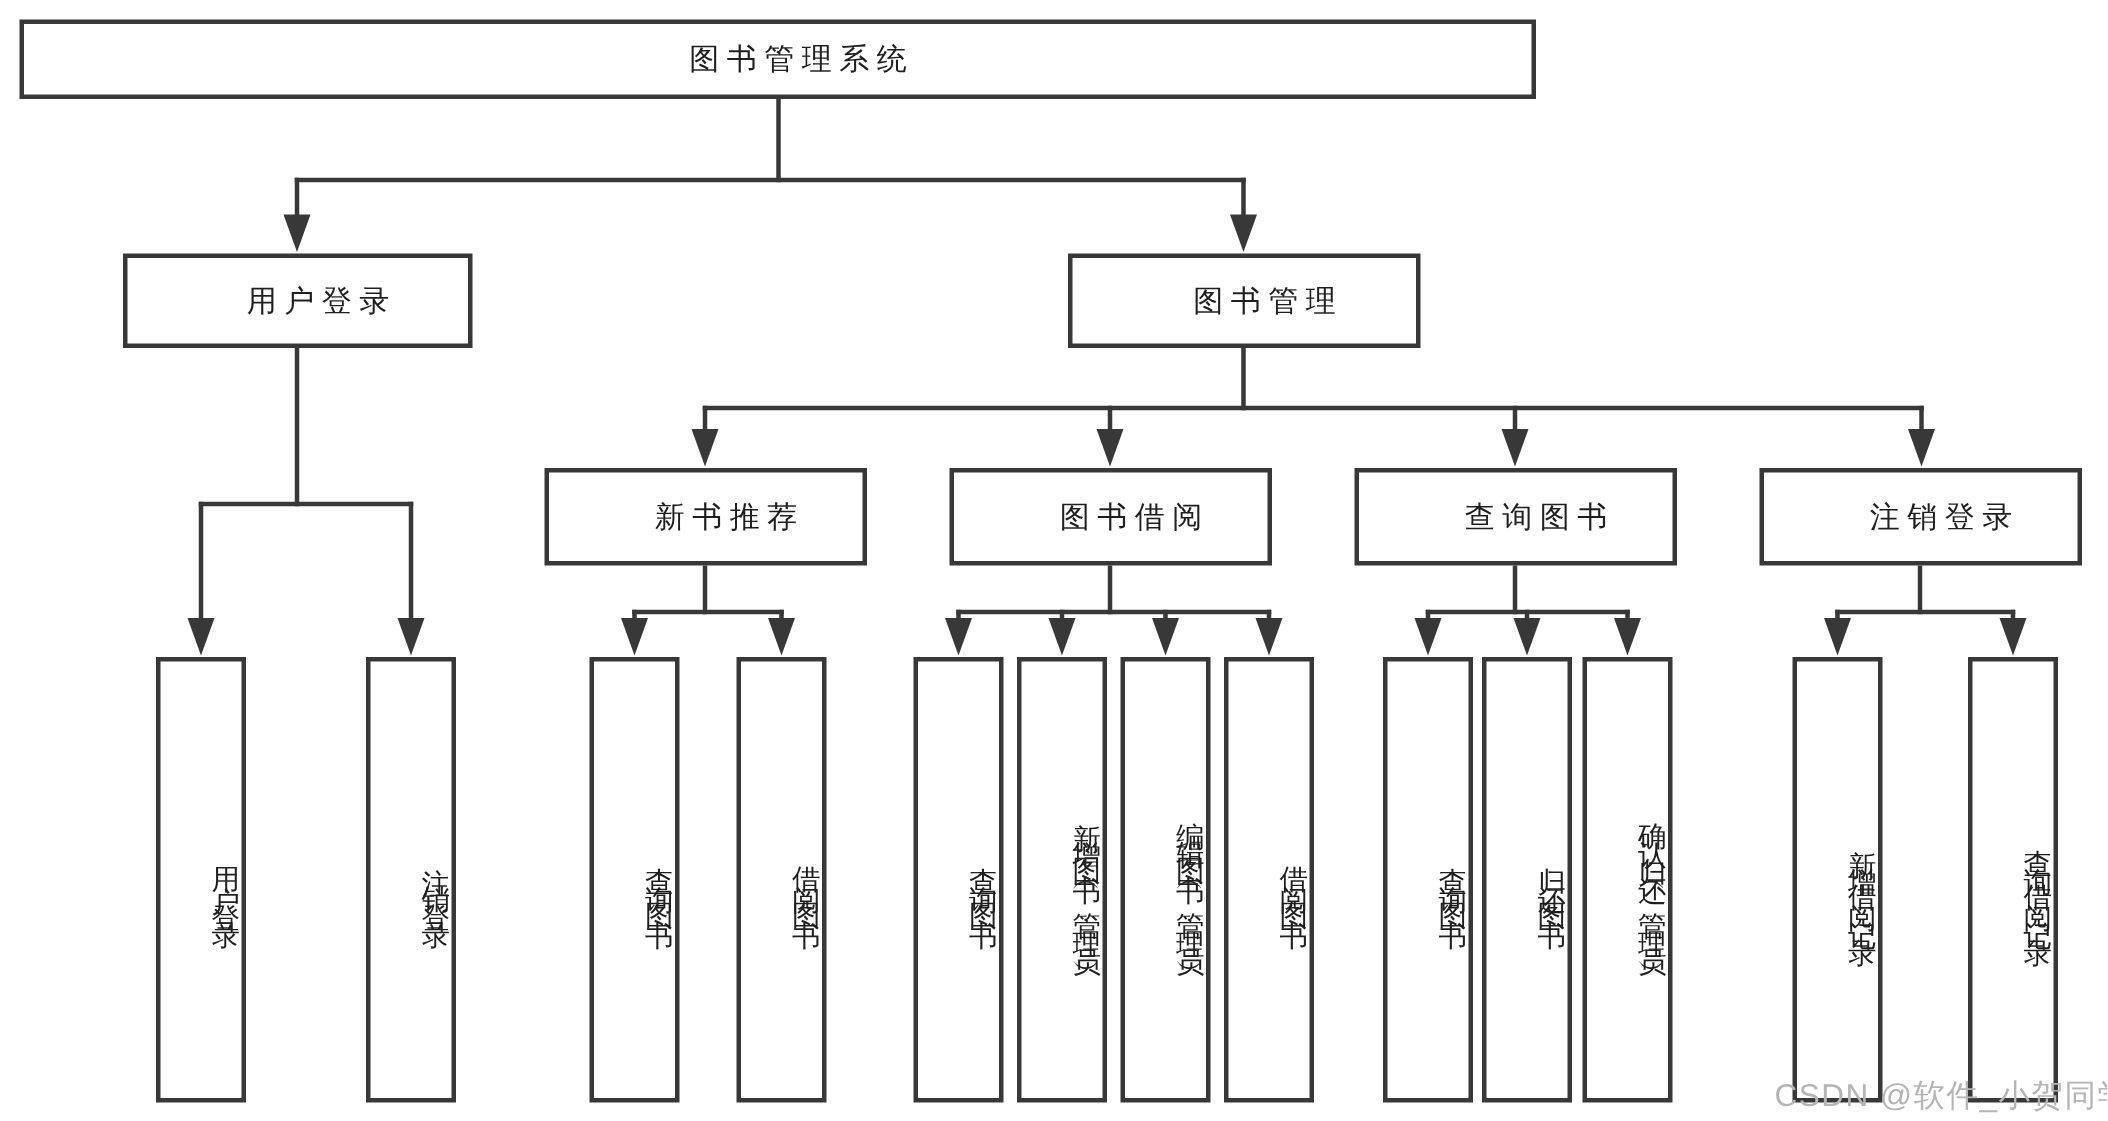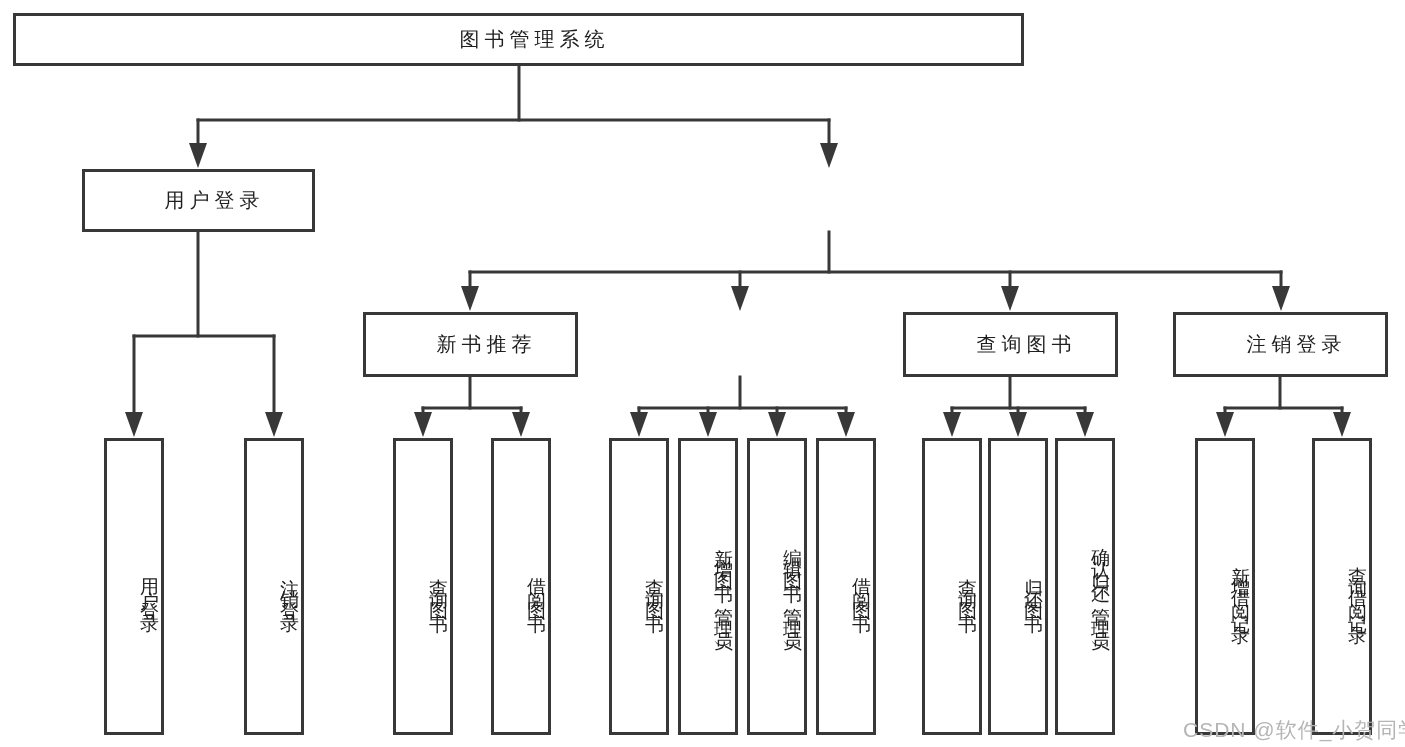--- a/index.html
+++ b/index.html
@@ -121,22 +121,24 @@
       <polygon points="1009,412 1027,412 1018,437"></polygon>
       <polygon points="1076,412 1094,412 1085,437"></polygon>
       <polygon points="1216,412 1234,412 1225,437"></polygon>
       <polygon points="1333,412 1351,412 1342,437"></polygon>
     </g>
   </svg>
 
   <div class="box root">图书管理系统</div>
 
   <div class="box l2 user">用户登录</div>
+  <div class="box l2 mgmt">图书管理</div>
 
   <div class="box l3" style="left:363px">新书推荐</div>
+  <div class="box l3" style="left:633px">图书借阅</div>
   <div class="box l3" style="left:903px">查询图书</div>
   <div class="box l3" style="left:1173px">注销登录</div>
 
   <div class="box leaf" style="left:104px">
     <span class="vtext">用户登录</span>
   </div>
   <div class="box leaf" style="left:244px">
     <span class="vtext">注销登录</span>
   </div>
   <div class="box leaf" style="left:393px">

